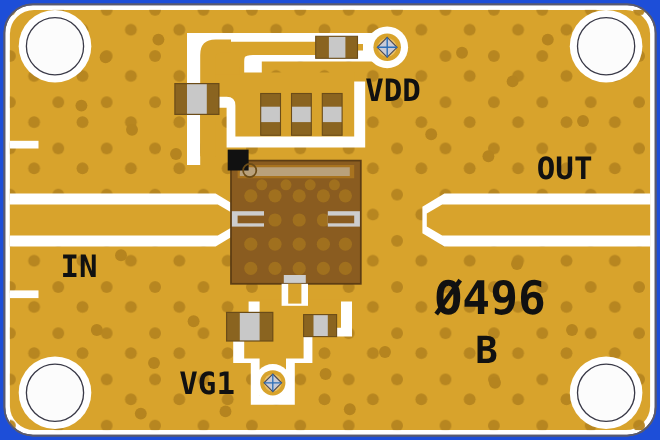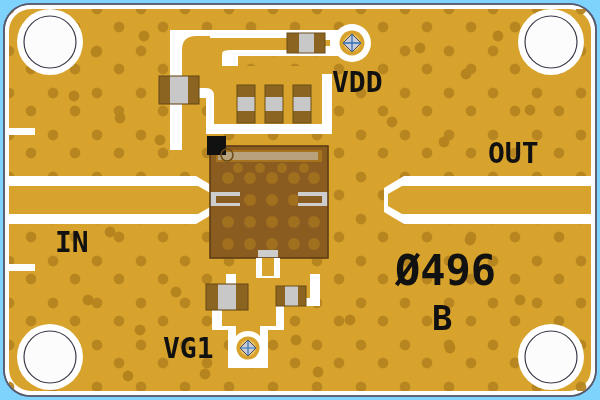--- a/index.html
+++ b/index.html
@@ -5,21 +5,21 @@
   html, body {
     margin: 0;
     padding: 0;
     background: #ffffff;
     font-family: "Liberation Sans", sans-serif;
   }
   #board-root {
     position: relative;
     width: 600px;
     height: 400px;
-    background: #7dd3fc;
+    background: #1d4ed8;
     overflow: hidden;
   }
   #board-svg {
     display: block;
     width: 600px;
     height: 400px;
   }
   .silk-text {
     font-family: "DejaVu Sans Mono", "Liberation Mono", monospace;
     font-weight: bold;

